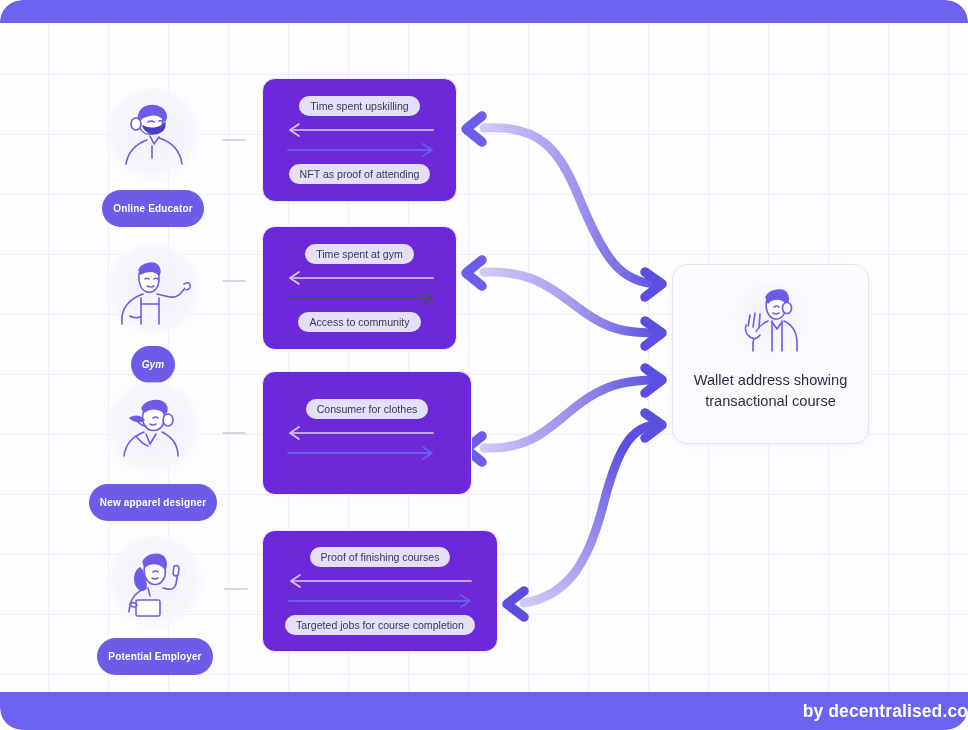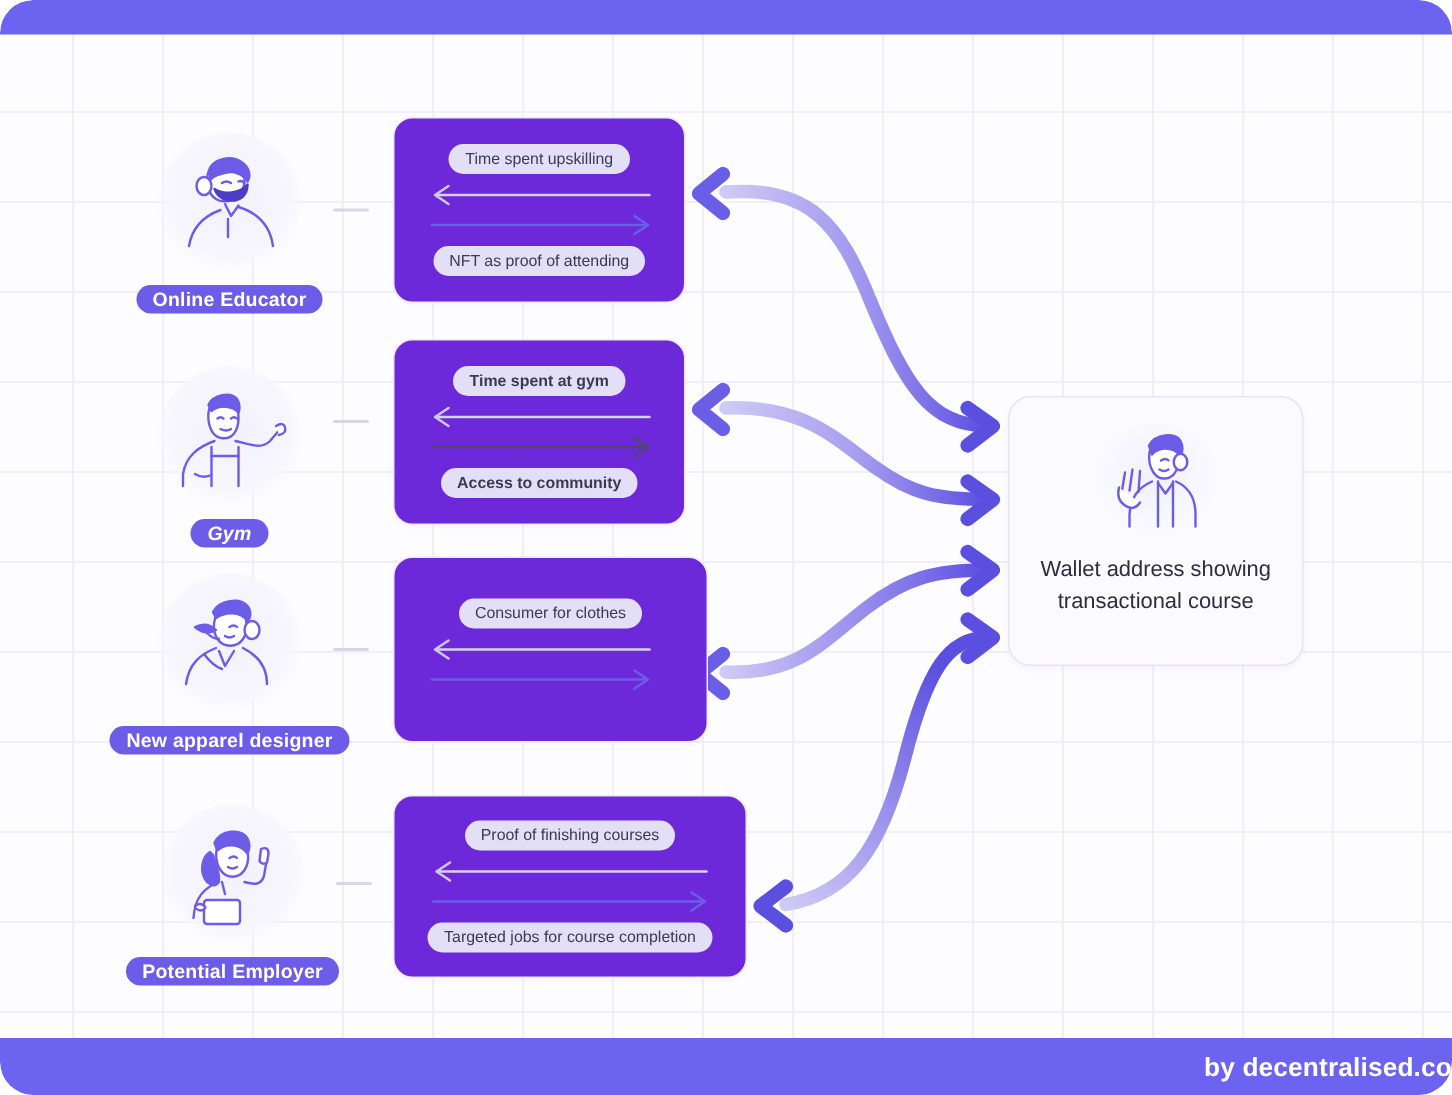--- a/index.html
+++ b/index.html
@@ -83,24 +83,24 @@
     background: radial-gradient(circle at 50% 45%, #f3f1fc 0%, #f7f6fd 55%, rgba(250,250,255,0) 72%);
     display: flex;
     align-items: center;
     justify-content: center;
   }
   .actor-art svg { display: block; }
   .actor-pill {
     margin-top: 6px;
     background: #6c5ce7;
     color: #ffffff;
-    font-size: 13px;
+    font-size: 10px;
     font-weight: bold;
     letter-spacing: .15px;
-    padding: 2px 11px;
+    padding: 13px 11px;
     border-radius: 20px;
     white-space: nowrap;
   }
 
   
   .dash {
     position: absolute;
     width: 24px; height: 1.6px;
     background: #d8d6e4;
     border-radius: 2px;
@@ -321,21 +321,21 @@
     <div class="arrow-row">
       <svg width="195" height="16" viewBox="0 0 195 16" xmlns="http://www.w3.org/2000/svg">
         <line x1="25" y1="8" x2="168" y2="8" stroke="#6a5ee6" stroke-width="1.8" stroke-linecap="round"></line>
         <path d="M160 2 L169 8 L160 14" fill="none" stroke="#6a5ee6" stroke-width="1.8" stroke-linecap="round" stroke-linejoin="round"></path>
       </svg>
     </div>
     <div class="sp-top"></div>
     <div class="ex-label">NFT as proof of attending</div>
   </div>
 
-  <div class="exchange-card" style="left:262px; top:226px; width:195px; height:124px;font-weight:bold;">
+  <div class="exchange-card" style="left:262px; top:226px; width:195px; height:124px;">
     <div class="ex-label">Time spent at gym</div>
     <div class="sp-top"></div>
     <div class="arrow-row">
       <svg width="195" height="16" viewBox="0 0 195 16" xmlns="http://www.w3.org/2000/svg">
         <line x1="28" y1="8" x2="170" y2="8" stroke="#d6d2ee" stroke-width="1.7" stroke-linecap="round"></line>
         <path d="M36 2 L27 8 L36 14" fill="none" stroke="#cdc8ea" stroke-width="1.7" stroke-linecap="round" stroke-linejoin="round"></path>
       </svg>
     </div>
     <div class="sp-mid"></div>
     <div class="arrow-row">

